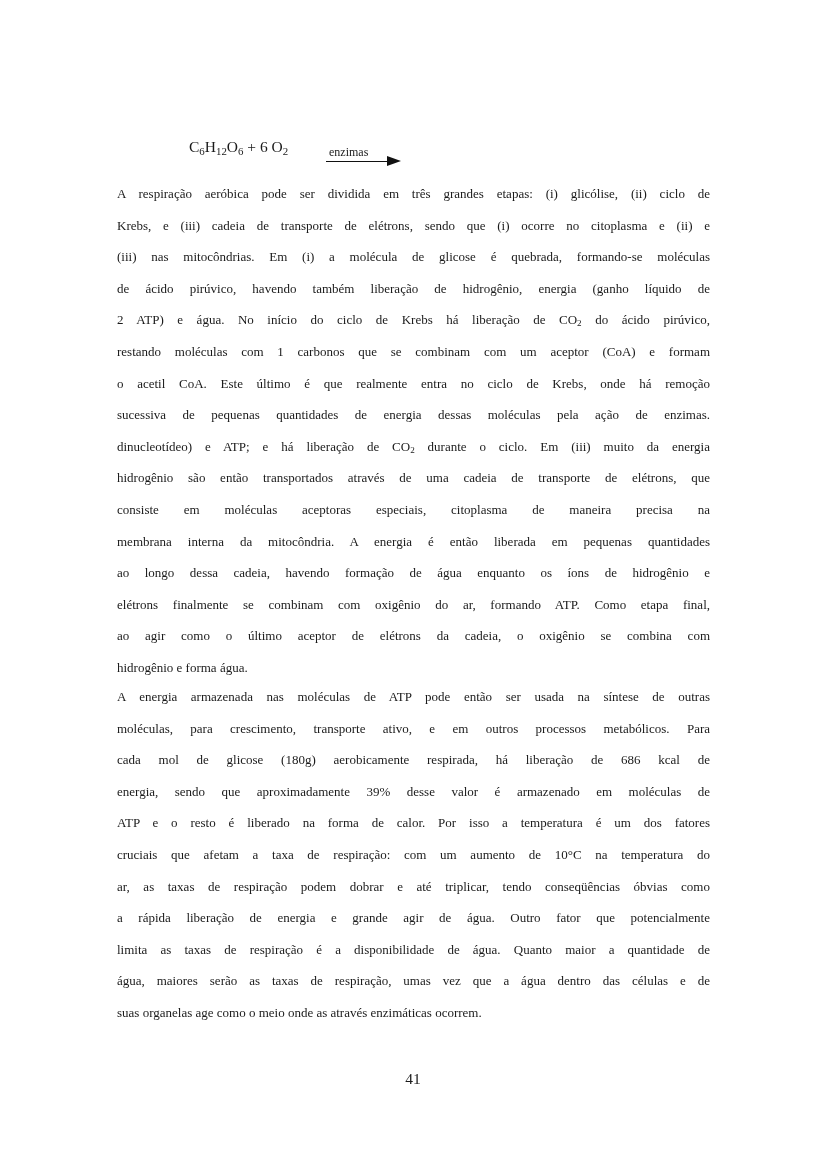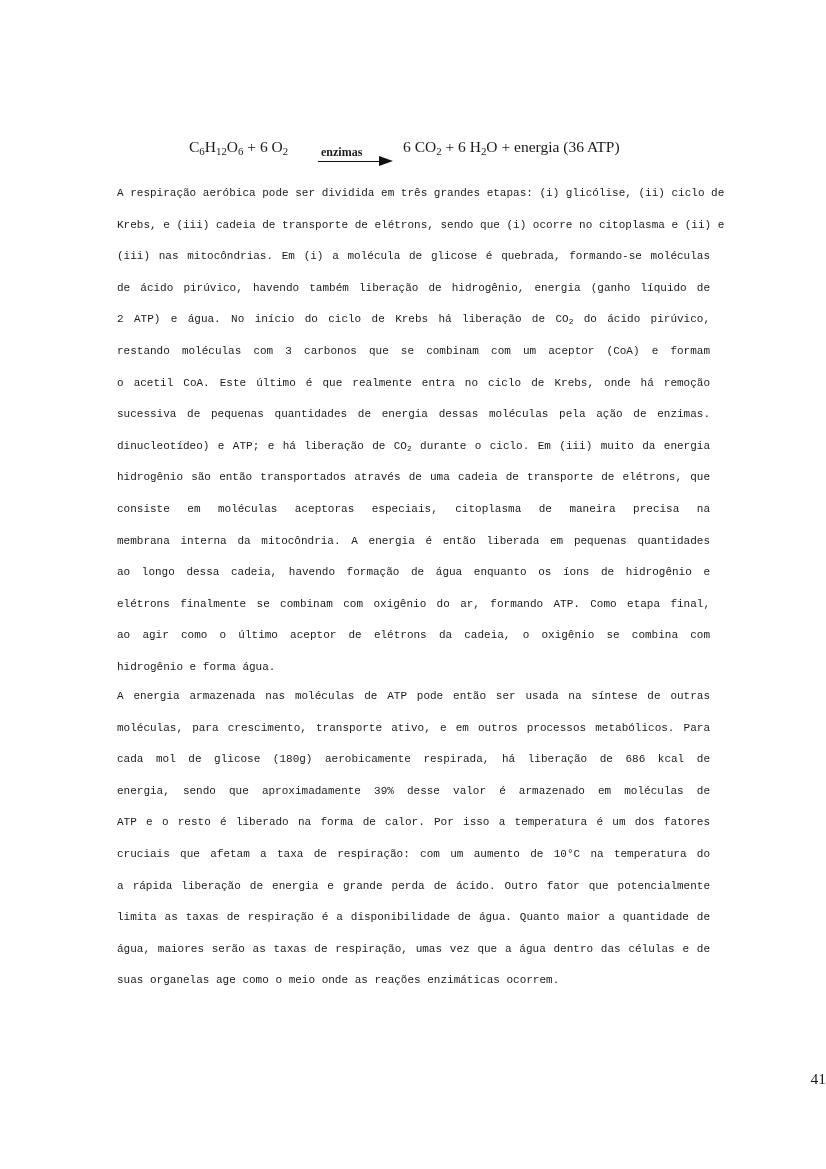--- a/index.html
+++ b/index.html
@@ -2,74 +2,74 @@
 <html><head>
 <meta charset="utf-8">
 <style>
   html, body { margin: 0; padding: 0; background: #ffffff; }
   body { width: 826px; height: 1169px; position: relative; overflow: hidden;
          font-family: "Liberation Serif", "DejaVu Serif", serif; color: #1a1a1a; }
   .equation { position: absolute; top: 138px; left: 189px; width: 460px; height: 30px;
               font-size: 15.5px; }
   .eq-left { position: absolute; left: 0; top: 0; white-space: nowrap; }
   .eq-right { position: absolute; left: 214px; top: 0; white-space: nowrap; }
-  .eq-arrow { position: absolute; left: 127px; top: 4px; width: 82px; height: 24px; font-weight: bold; }
+  .eq-arrow { position: absolute; left: 135px; top: 4px; width: 82px; height: 24px; }
   .eq-arrow-label { position: absolute; left: 5px; top: 3px; font-size: 12px; white-space: nowrap; }
   .eq-arrow-line { position: absolute; left: 2px; top: 19px; width: 62px; height: 1px; background: #111; }
   .eq-arrow-head { position: absolute; left: 63px; top: 14px; width: 0; height: 0;
                    border-top: 5px solid transparent; border-bottom: 5px solid transparent;
                    border-left: 14px solid #111; }
   sub { font-size: 70%; vertical-align: -0.25em; line-height: 0; }
-  .para { position: absolute; left: 117px; width: 593px; font-size: 11px;
-          line-height: 31.6px; font-family: Liberation Mono, monospace; }
+  .para { position: absolute; left: 117px; width: 593px; font-size: 13px;
+          line-height: 31.6px; }
   .line { display: block; text-align: justify; text-align-last: justify; height: 31.6px;
           white-space: nowrap; overflow: visible; }
   .line.last { text-align-last: left; }
   .p1 { top: 178px; }
   .p2 { top: 681px; }
-  .page-number { position: absolute; top: 1070px; left: 0; width: 826px; text-align: right;
+  .page-number { position: absolute; top: 1070px; left: 0; width: 826px; text-align: center;
                  font-size: 15.5px; }
 </style>
 </head>
 <body>
 
 <div class="equation">
   <span class="eq-left"><span>C</span><sub>6</sub><span>H</span><sub>12</sub><span>O</span><sub>6</sub><span> + 6 O</span><sub>2</sub></span>
   <span class="eq-arrow">
     <span class="eq-arrow-label">enzimas</span>
     <span class="eq-arrow-line"></span>
     <span class="eq-arrow-head"></span>
   </span>
-  <span class="eq-right"><span>6 CO</span><sub>2</sub><span> + 6 H</span><sub>2</sub><span>O + energia (36 ATP)</span></span>
 </div>
 
 <div class="para p1">
     <span class="line">A respiração aeróbica pode ser dividida em três grandes etapas: (i) glicólise, (ii) ciclo de</span>
     <span class="line">Krebs, e (iii) cadeia de transporte de elétrons, sendo que (i) ocorre no citoplasma e (ii) e</span>
     <span class="line">(iii) nas mitocôndrias. Em (i) a molécula de glicose é quebrada, formando-se moléculas</span>
     <span class="line">de ácido pirúvico, havendo também liberação de hidrogênio, energia (ganho líquido de</span>
     <span class="line"><span>2 ATP) e água. No início do ciclo de Krebs há liberação de CO</span><sub>2</sub><span> do ácido pirúvico,</span></span>
-    <span class="line">restando moléculas com 3 carbonos que se combinam com um aceptor (CoA) e formam</span>
+    <span class="line">restando moléculas com 1 carbonos que se combinam com um aceptor (CoA) e formam</span>
     <span class="line">o acetil CoA. Este último é que realmente entra no ciclo de Krebs, onde há remoção</span>
     <span class="line">sucessiva de pequenas quantidades de energia dessas moléculas pela ação de enzimas.</span>
     <span class="line"><span>dinucleotídeo) e ATP; e há liberação de CO</span><sub>2</sub><span> durante o ciclo. Em (iii) muito da energia</span></span>
     <span class="line">hidrogênio são então transportados através de uma cadeia de transporte de elétrons, que</span>
     <span class="line">consiste em moléculas aceptoras especiais, citoplasma de maneira precisa na</span>
     <span class="line">membrana interna da mitocôndria. A energia é então liberada em pequenas quantidades</span>
     <span class="line">ao longo dessa cadeia, havendo formação de água enquanto os íons de hidrogênio e</span>
     <span class="line">elétrons finalmente se combinam com oxigênio do ar, formando ATP. Como etapa final,</span>
     <span class="line">ao agir como o último aceptor de elétrons da cadeia, o oxigênio se combina com</span>
     <span class="line last">hidrogênio e forma água.</span>
   </div>
 <div class="para p2">
     <span class="line">A energia armazenada nas moléculas de ATP pode então ser usada na síntese de outras</span>
     <span class="line">moléculas, para crescimento, transporte ativo, e em outros processos metabólicos. Para</span>
     <span class="line">cada mol de glicose (180g) aerobicamente respirada, há liberação de 686 kcal de</span>
     <span class="line">energia, sendo que aproximadamente 39% desse valor é armazenado em moléculas de</span>
     <span class="line">ATP e o resto é liberado na forma de calor. Por isso a temperatura é um dos fatores</span>
     <span class="line">cruciais que afetam a taxa de respiração: com um aumento de 10°C na temperatura do</span>
-    <span class="line">a rápida liberação de energia e grande perda de ácido. Outro fator que potencialmente</span>
+    <span class="line">ar, as taxas de respiração podem dobrar e até triplicar, tendo conseqüências óbvias como</span>
+    <span class="line">a rápida liberação de energia e grande agir de água. Outro fator que potencialmente</span>
     <span class="line">limita as taxas de respiração é a disponibilidade de água. Quanto maior a quantidade de</span>
     <span class="line">água, maiores serão as taxas de respiração, umas vez que a água dentro das células e de</span>
-    <span class="line last">suas organelas age como o meio onde as reações enzimáticas ocorrem.</span>
+    <span class="line last">suas organelas age como o meio onde as através enzimáticas ocorrem.</span>
   </div>
 
 <div class="page-number">41</div>
 
 </body></html>

